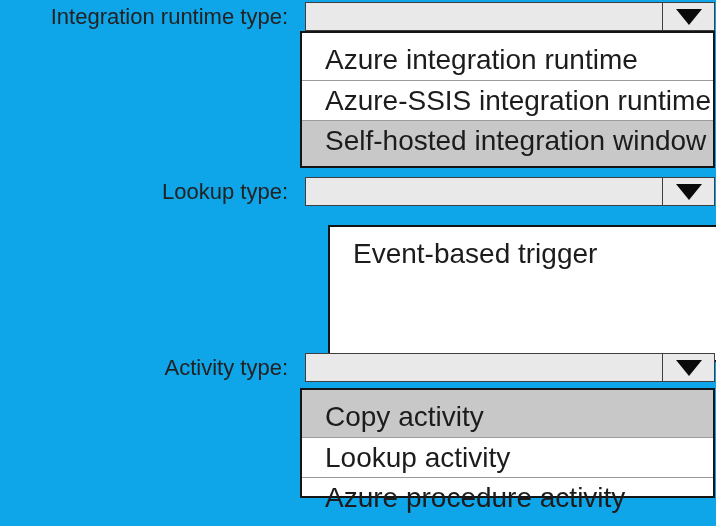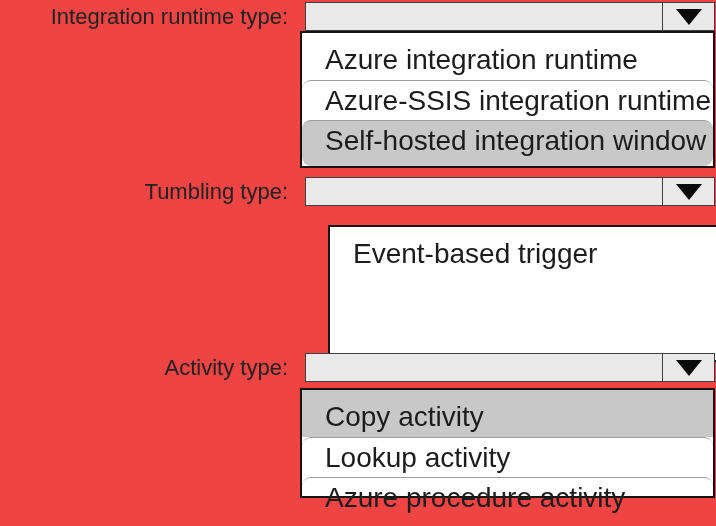--- a/index.html
+++ b/index.html
@@ -1,20 +1,20 @@
 <!DOCTYPE html>
 <html><head>
 <meta charset="utf-8">
 <style>
   html, body { margin: 0; padding: 0; background: #ffffff; }
   .canvas {
     position: relative;
     width: 716px;
     height: 526px;
-    background: #ef4444;
+    background: #0ea5e9;
     font-family: "Liberation Sans", sans-serif;
     color: #1c1c1c;
     overflow: hidden;
   }
   
   .field-label {
     position: absolute;
     left: 0;
     width: 288px;
     height: 29px;
@@ -85,21 +85,21 @@
 
   .option {
     box-sizing: border-box;
     height: 40px;
     line-height: 39px;
     padding-left: 23px;
     font-size: 28px;
     white-space: nowrap;
     cursor: default;
   }
-  .option + .option { border-top: 1px solid #9b9b9b; border-radius: 9px; }
+  .option + .option { border-top: 1px solid #9b9b9b; }
   .option.selected { background: #c8c8c8; }
   
   .option.edge-bottom { height: 46px; margin-bottom: -6px; }
   .option.edge-top    { height: 47px; margin-top: -7px; padding-top: 7px; }
 </style>
 </head>
 <body>
 
 <div class="canvas">
 
@@ -109,21 +109,21 @@
     <div class="dd-btn">
       <span class="tri"></span>
     </div>
   </div>
   <div class="option-list li1">
     <div class="option">Azure integration runtime</div>
     <div class="option">Azure-SSIS integration runtime</div>
     <div class="option selected edge-bottom">Self-hosted integration window</div>
   </div>
 
-  <div class="field-label l2">Tumbling type:</div>
+  <div class="field-label l2">Lookup type:</div>
   <div class="dropdown d2">
     <div class="dd-value"></div>
     <div class="dd-btn">
       <span class="tri"></span>
     </div>
   </div>
   <div class="option-list li2">
     <div class="option">Event-based trigger</div>
   </div>
 

